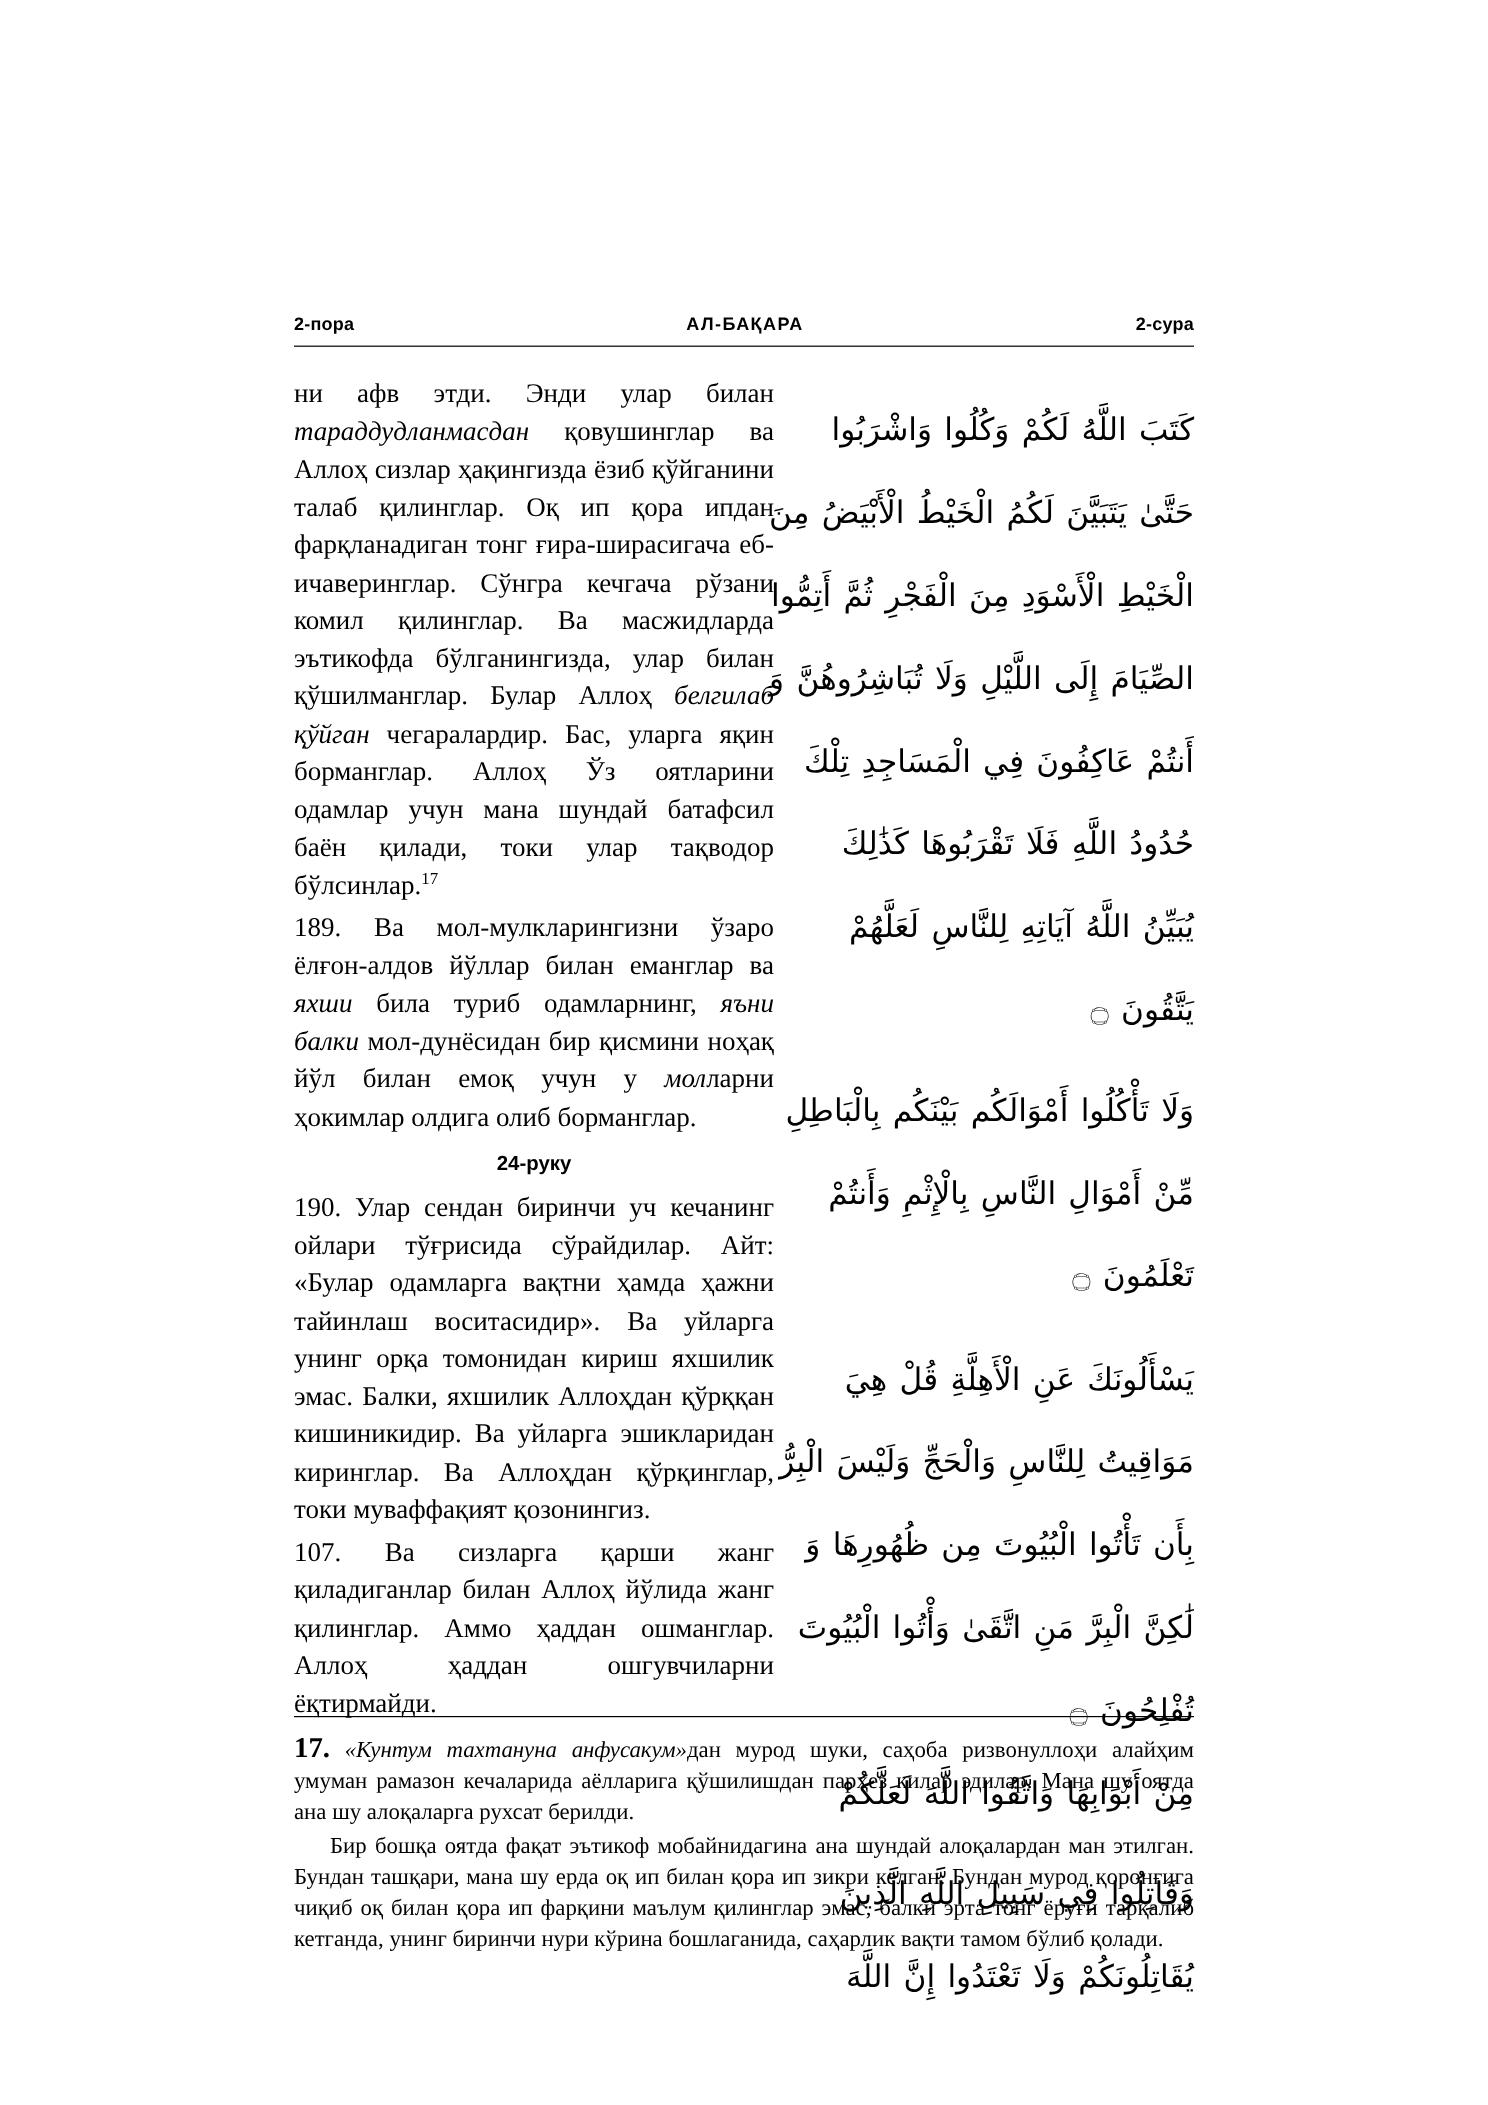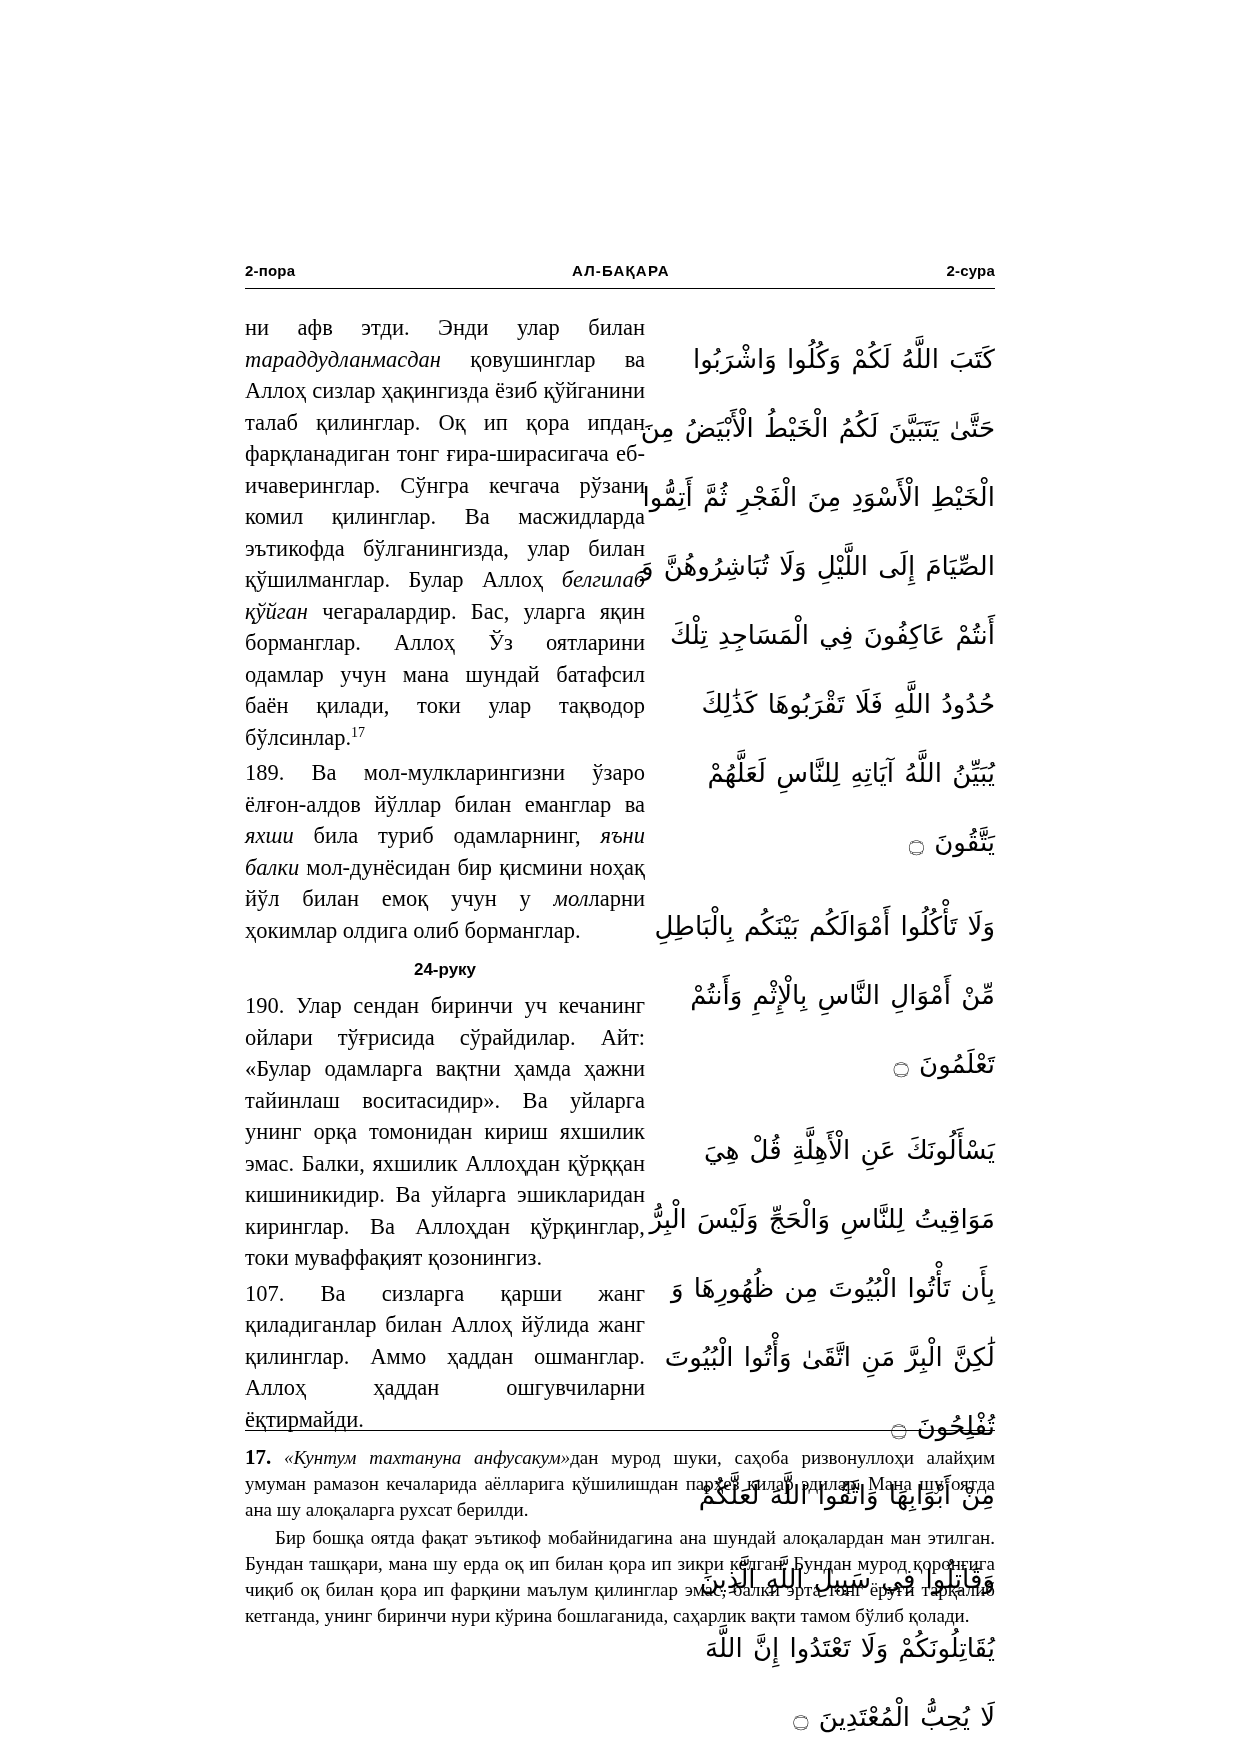--- a/index.html
+++ b/index.html
@@ -118,21 +118,21 @@
   .footnotes {
     position: absolute;
     left: 245px;
     top: 1444px;
     width: 750px;
     font-size: 19px;
     line-height: 26px;
     text-align: justify;
   }
   .footnotes p { margin: 0 0 2px 0; }
-  .footnotes .fn-num { font-weight: bold; font-size: 21px; }
+  .footnotes .fn-num { font-weight: bold; font-size: 24px; }
   .footnotes .indent { text-indent: 30px; }
 
   
   .folio {
     position: absolute;
     left: 0;
     right: 0;
     top: 1636px;
     text-align: center;
   }
@@ -205,21 +205,20 @@
         <span class="line">مَوَاقِيتُ لِلنَّاسِ وَالْحَجِّ وَلَيْسَ الْبِرُّ</span>
         <span class="line">بِأَن تَأْتُوا الْبُيُوتَ مِن ظُهُورِهَا وَ</span>
         <span class="line">لَٰكِنَّ الْبِرَّ مَنِ اتَّقَىٰ وَأْتُوا الْبُيُوتَ</span>
         <span class="line">تُفْلِحُونَ ۝</span>
         <span class="line">مِنْ أَبْوَابِهَا وَاتَّقُوا اللَّهَ لَعَلَّكُمْ</span>
       </div>
 
       <div class="arabic-block">
         <span class="line">وَقَاتِلُوا فِي سَبِيلِ اللَّهِ الَّذِينَ</span>
         <span class="line">يُقَاتِلُونَكُمْ وَلَا تَعْتَدُوا إِنَّ اللَّهَ</span>
-        <span class="line">لَا يُحِبُّ الْمُعْتَدِينَ ۝</span>
       </div>
 
     </div>
   </div>
 
   <div class="footnote-rule"></div>
 
   <div class="footnotes">
     <p><span class="fn-num">17.</span> <span class="it">«Кунтум тахтануна анфусакум»</span><span>дан мурод шуки, саҳоба ризвонуллоҳи алайҳим умуман рамазон кечаларида аёлларига қўшилишдан парҳез қилар эдилар. Мана шу оятда ана шу алоқаларга рухсат берилди.</span></p>
     <p class="indent">Бир бошқа оятда фақат эътикоф мобайнидагина ана шундай алоқалардан ман этилган. Бундан ташқари, мана шу ерда оқ ип билан қора ип зикри келган. Бундан мурод қоронғига чиқиб оқ билан қора ип фарқини маълум қилинглар эмас, балки эрта тонг ёруғи тарқалиб кетганда, унинг биринчи нури кўрина бошлаганида, саҳарлик вақти тамом бўлиб қолади.</p>

